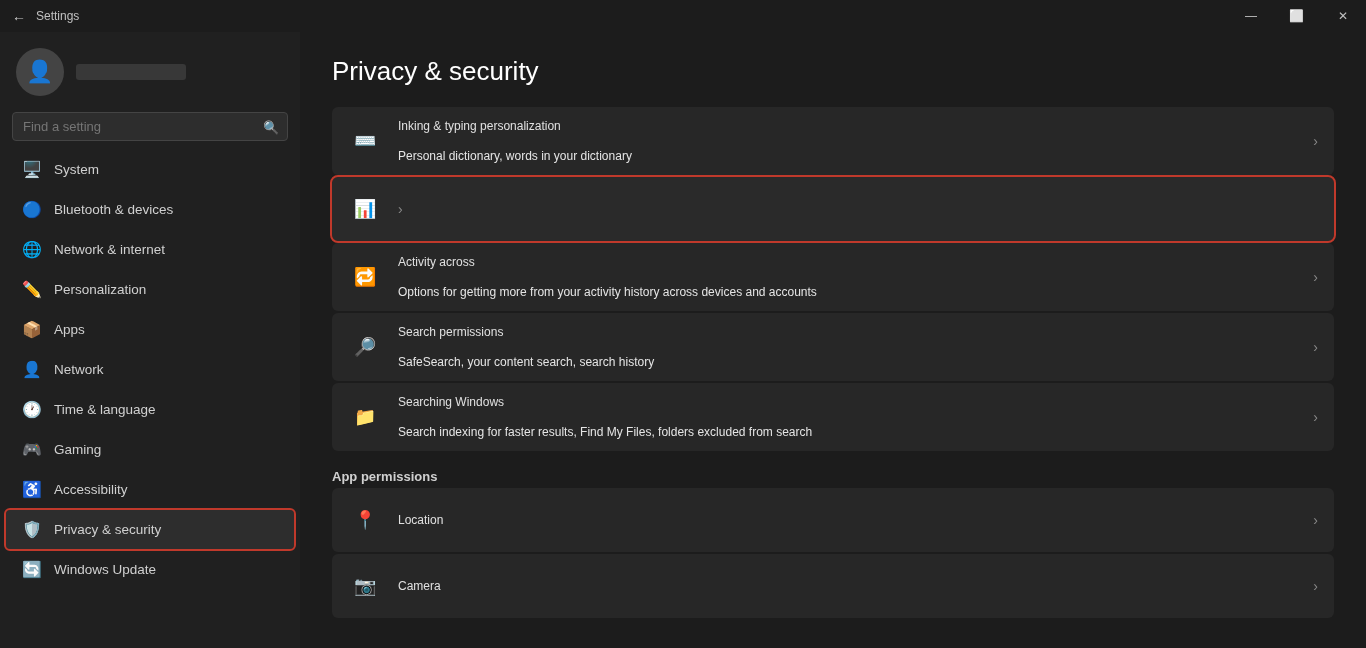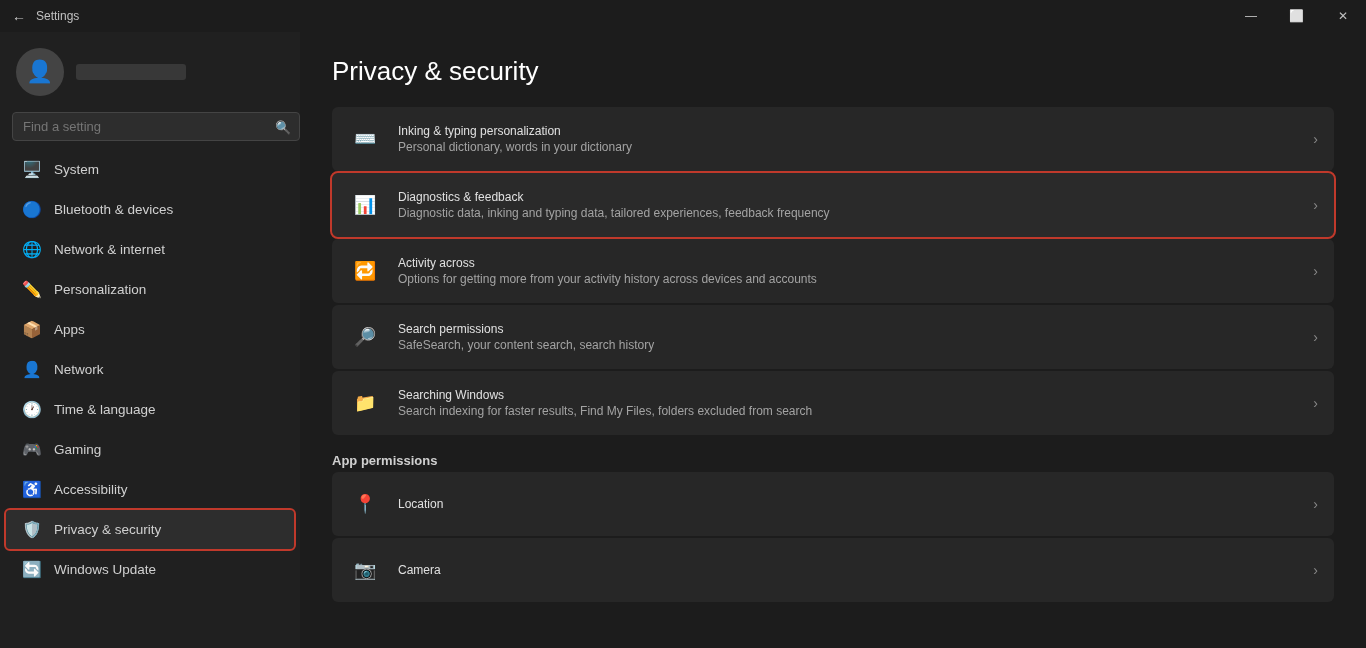--- a/index.html
+++ b/index.html
@@ -83,21 +83,21 @@
       color: #aaa;
       flex-shrink: 0;
     }
     .avatar-name-box {
       width: 110px;
       height: 16px;
       background: #383838;
       border-radius: 3px;
     }
     .search-box {
-      margin: 8px 0 8px 12px;
+      margin: 8px 12px 8px 12px;
       position: relative;
     }
     .search-input {
       width: 100%;
       background: #2d2d2d;
       border: 1px solid #444;
       border-radius: 4px;
       color: #ccc;
       font-size: 13px;
       padding: 6px 10px 6px 10px;
@@ -179,22 +179,22 @@
     .item-text {
       flex: 1;
     }
     .item-title {
       font-size: 12px;
       color: #e0e0e0;
       font-weight: 400;
     }
     .item-desc {
       font-size: 12px;
-      color: #a3a3a3;
-      margin-top: 2px;
+      color: #e5e5e5;
+      margin-top: 16px;
     }
     .item-chevron {
       color: #888;
       font-size: 14px;
       flex-shrink: 0;
     }
     .section-label {
       font-size: 13px;
       font-weight: 600;
       color: #d0d0d0;
@@ -281,24 +281,20 @@
         <div class="settings-item">
       <div class="item-icon">⌨️</div>
       <div class="item-text">
         <div class="item-title">Inking &amp; typing personalization</div>
         <div class="item-desc">Personal dictionary, words in your dictionary</div>
       </div>
       <span class="item-chevron">›</span>
     </div>
         <div class="settings-item highlighted">
       <div class="item-icon">📊</div>
-      <div class="item-text">
-        <div class="item-title">Diagnostics &amp; feedback</div>
-        <div class="item-desc">Diagnostic data, inking and typing data, tailored experiences, feedback frequency</div>
-      </div>
       <span class="item-chevron">›</span>
     </div>
         <div class="settings-item">
       <div class="item-icon">🔁</div>
       <div class="item-text">
         <div class="item-title">Activity across</div>
         <div class="item-desc">Options for getting more from your activity history across devices and accounts</div>
       </div>
       <span class="item-chevron">›</span>
     </div>

